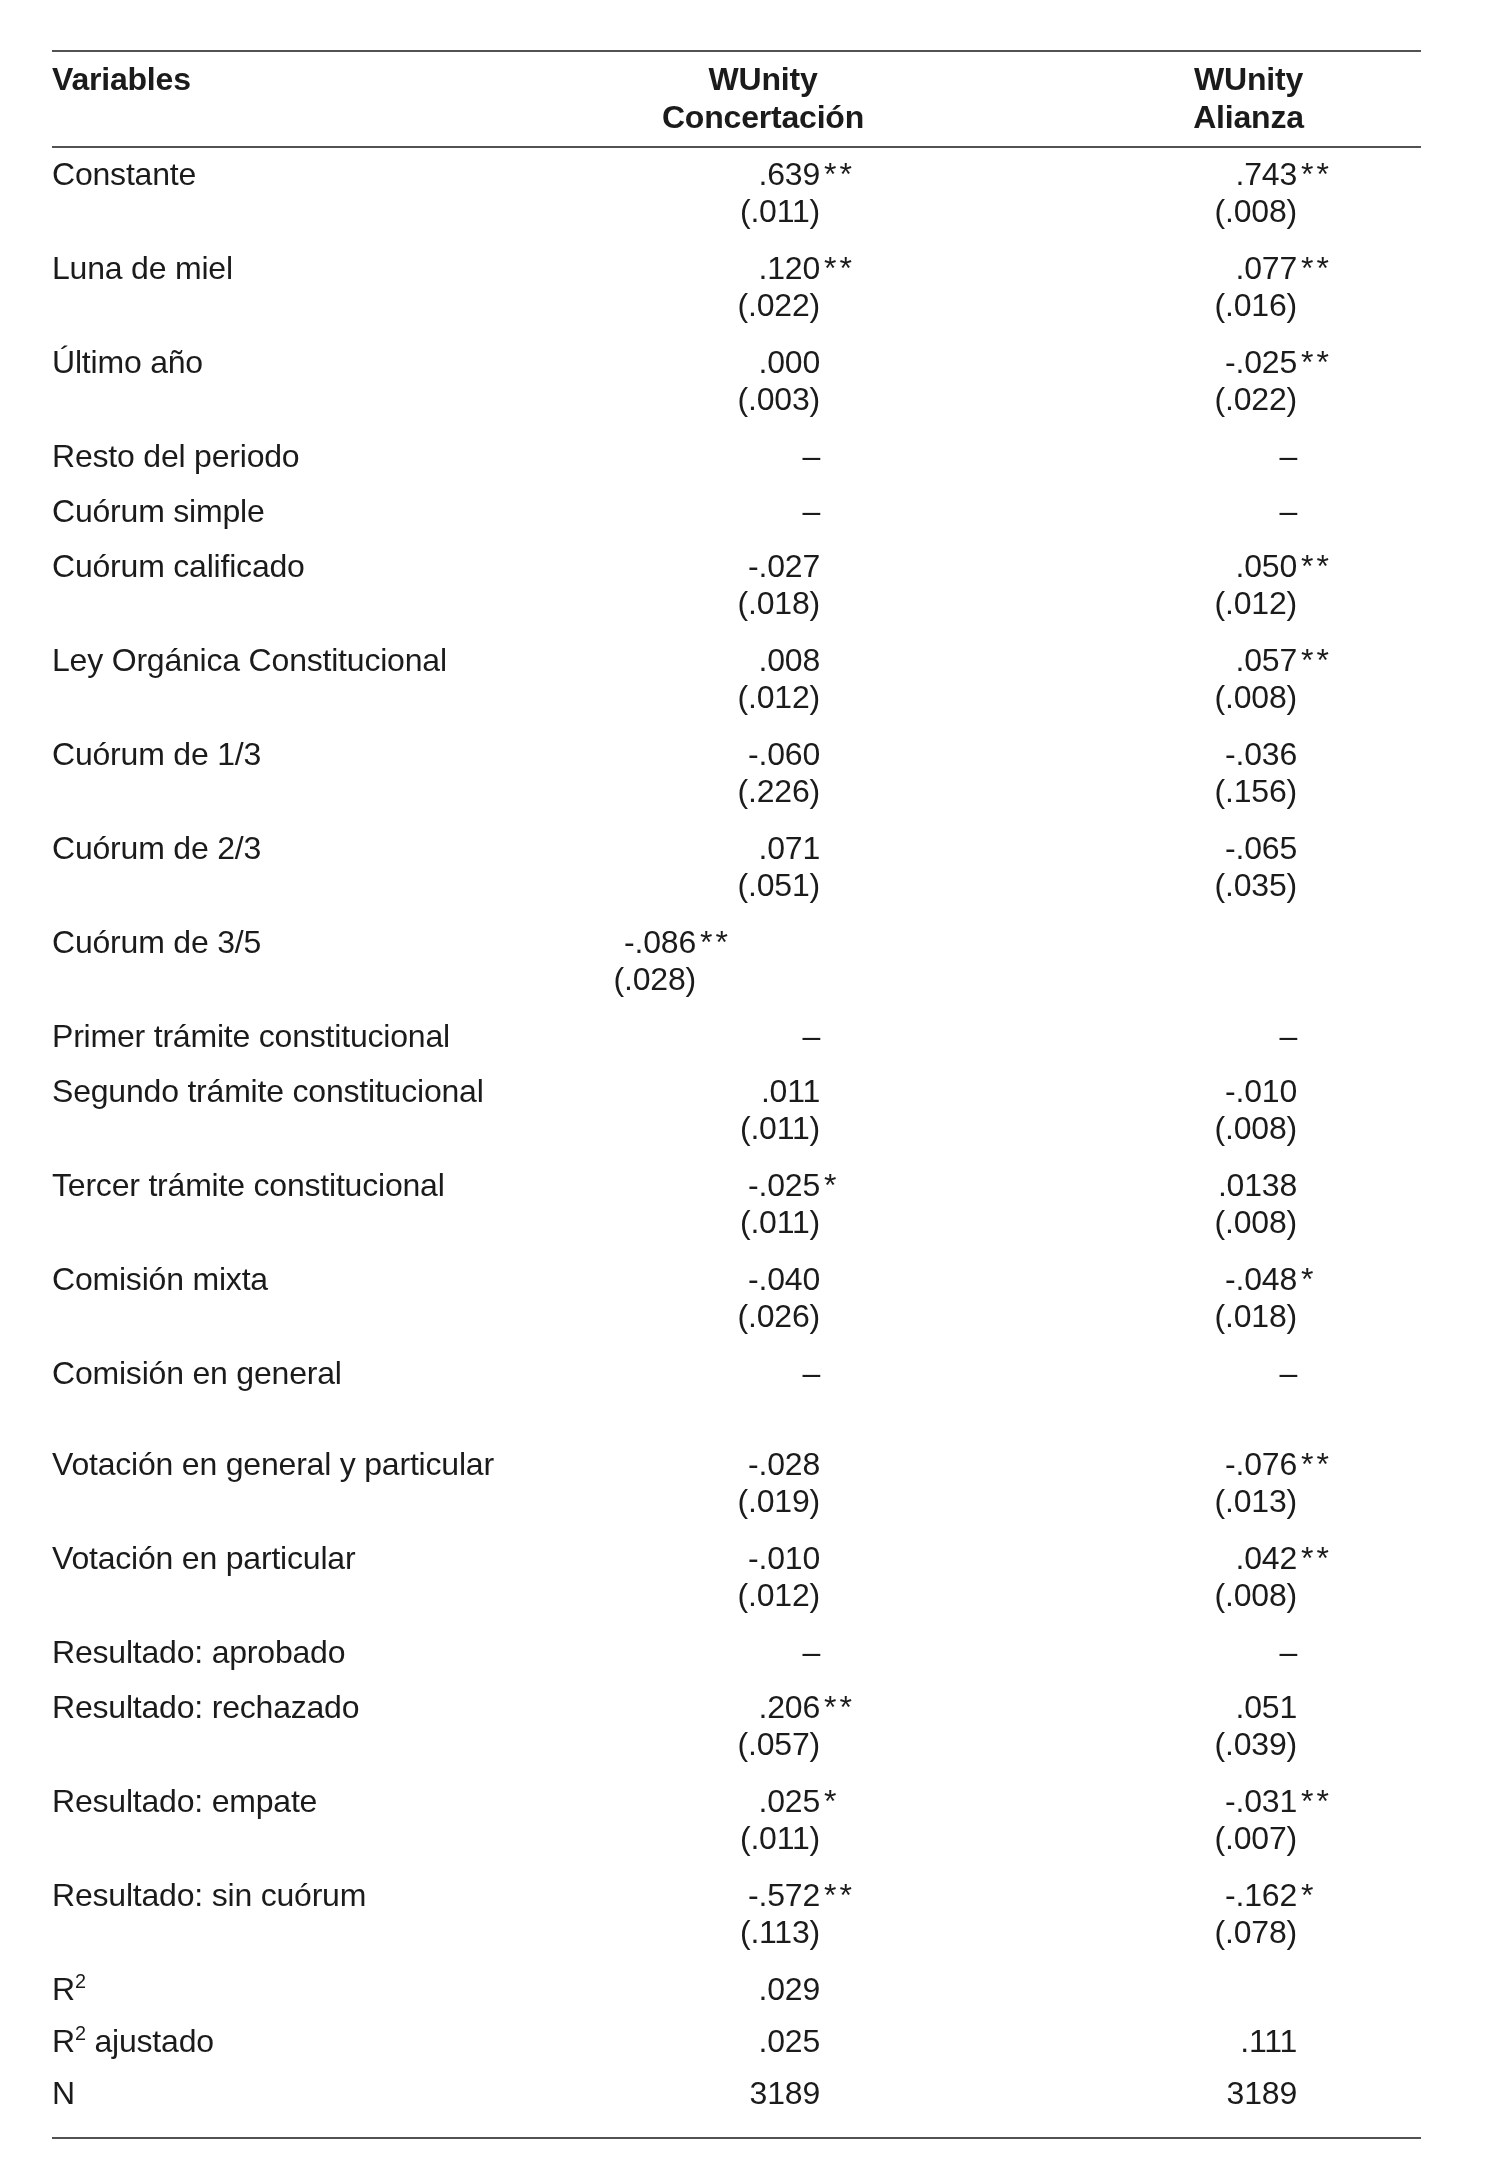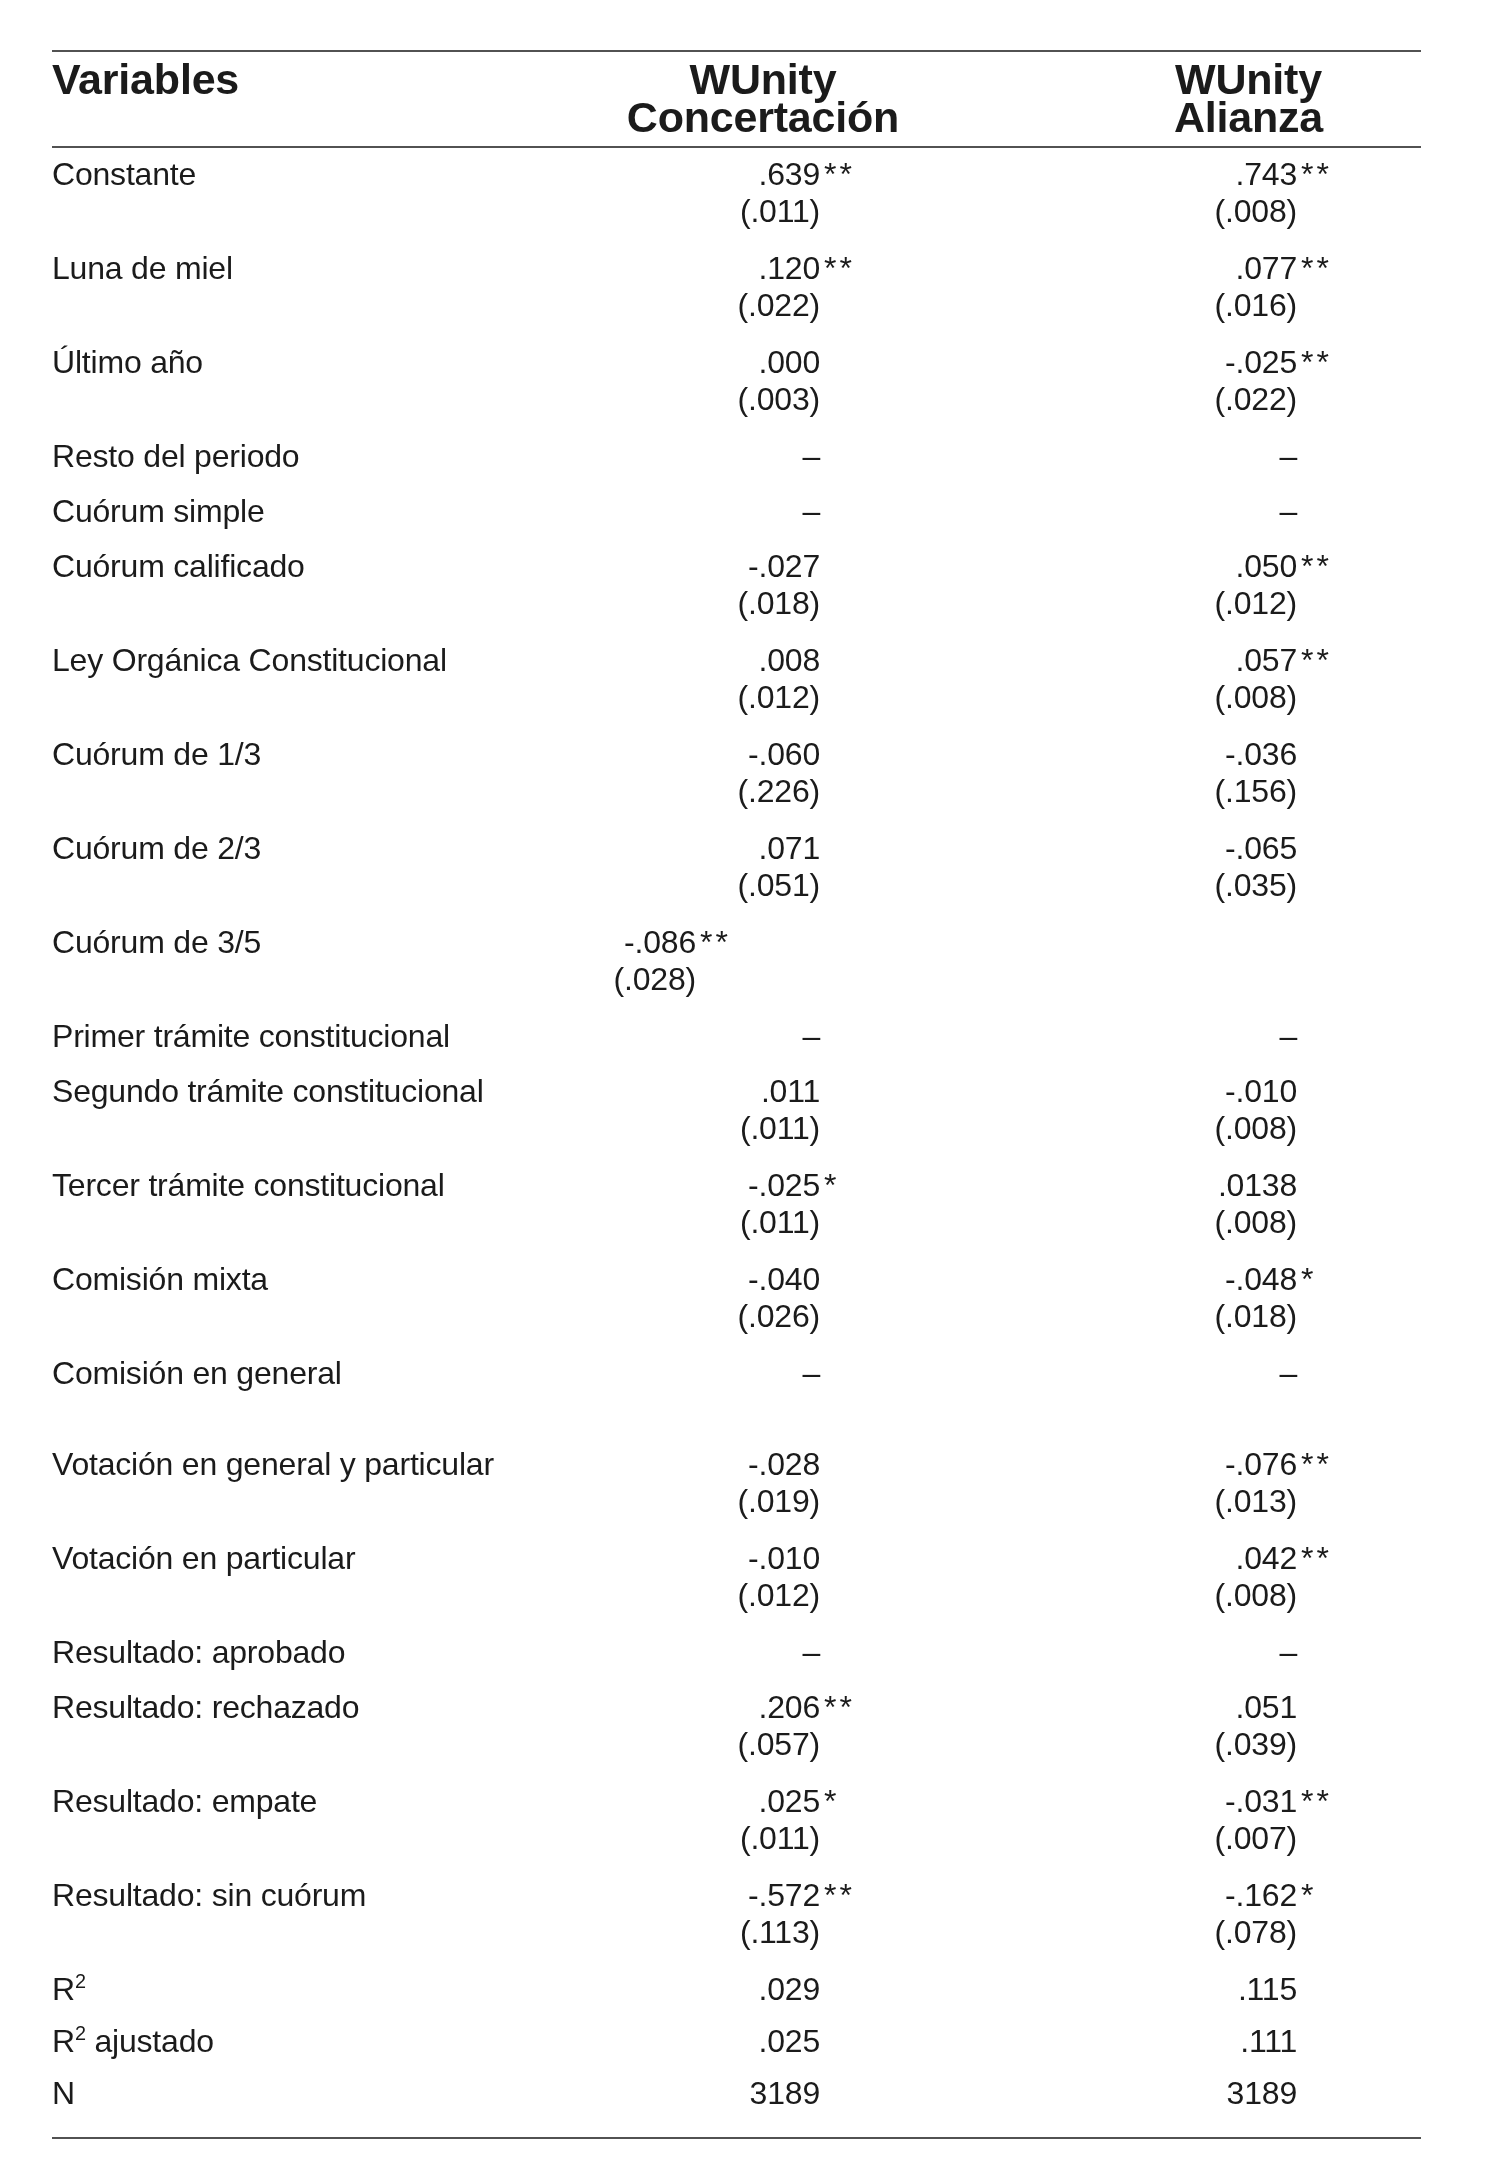--- a/index.html
+++ b/index.html
@@ -22,21 +22,21 @@
     padding-bottom: 10px;
   }
   .grid-row {
     display: grid;
     grid-template-columns: 450px 318px 1fr;
   }
   .thead {
     padding: 8px 0 10px 0;
     border-bottom: 2px solid #525252;
     font-weight: bold;
-    font-size: 43px;
+    font-size: 32px;
     line-height: 38px;
     letter-spacing: -0.2px;
   }
   .hdr-c1 { text-align: left; white-space: nowrap; }
   .hdr-c2 { text-align: center; position: relative; left: 102px; white-space: nowrap; }
   .hdr-c3 { text-align: center; position: relative; left: 128px; white-space: nowrap; }
   .tbody { padding-top: 8px; font-size: 32px; }
   .row { margin-bottom: 20px; }
   .row.dash { margin-bottom: 18px; }
   .row.stat { margin-bottom: 15px; }
@@ -333,24 +333,20 @@
       <div class="se-line">(.078)</div>
     </div>
   </div>
 
   <div class="grid-row row stat extra-top">
     <div class="cell-label">R<sup>2</sup></div>
     <div class="cell-val v1">
       <div class="coef-line"><span>.029</span></div>
 
     </div>
-    <div class="cell-val v2">
-      <div class="coef-line"><span>.115</span></div>
-
-    </div>
   </div>
 
   <div class="grid-row row stat">
     <div class="cell-label">R<sup>2</sup> ajustado</div>
     <div class="cell-val v1">
       <div class="coef-line"><span>.025</span></div>
 
     </div>
     <div class="cell-val v2">
       <div class="coef-line"><span>.111</span></div>

